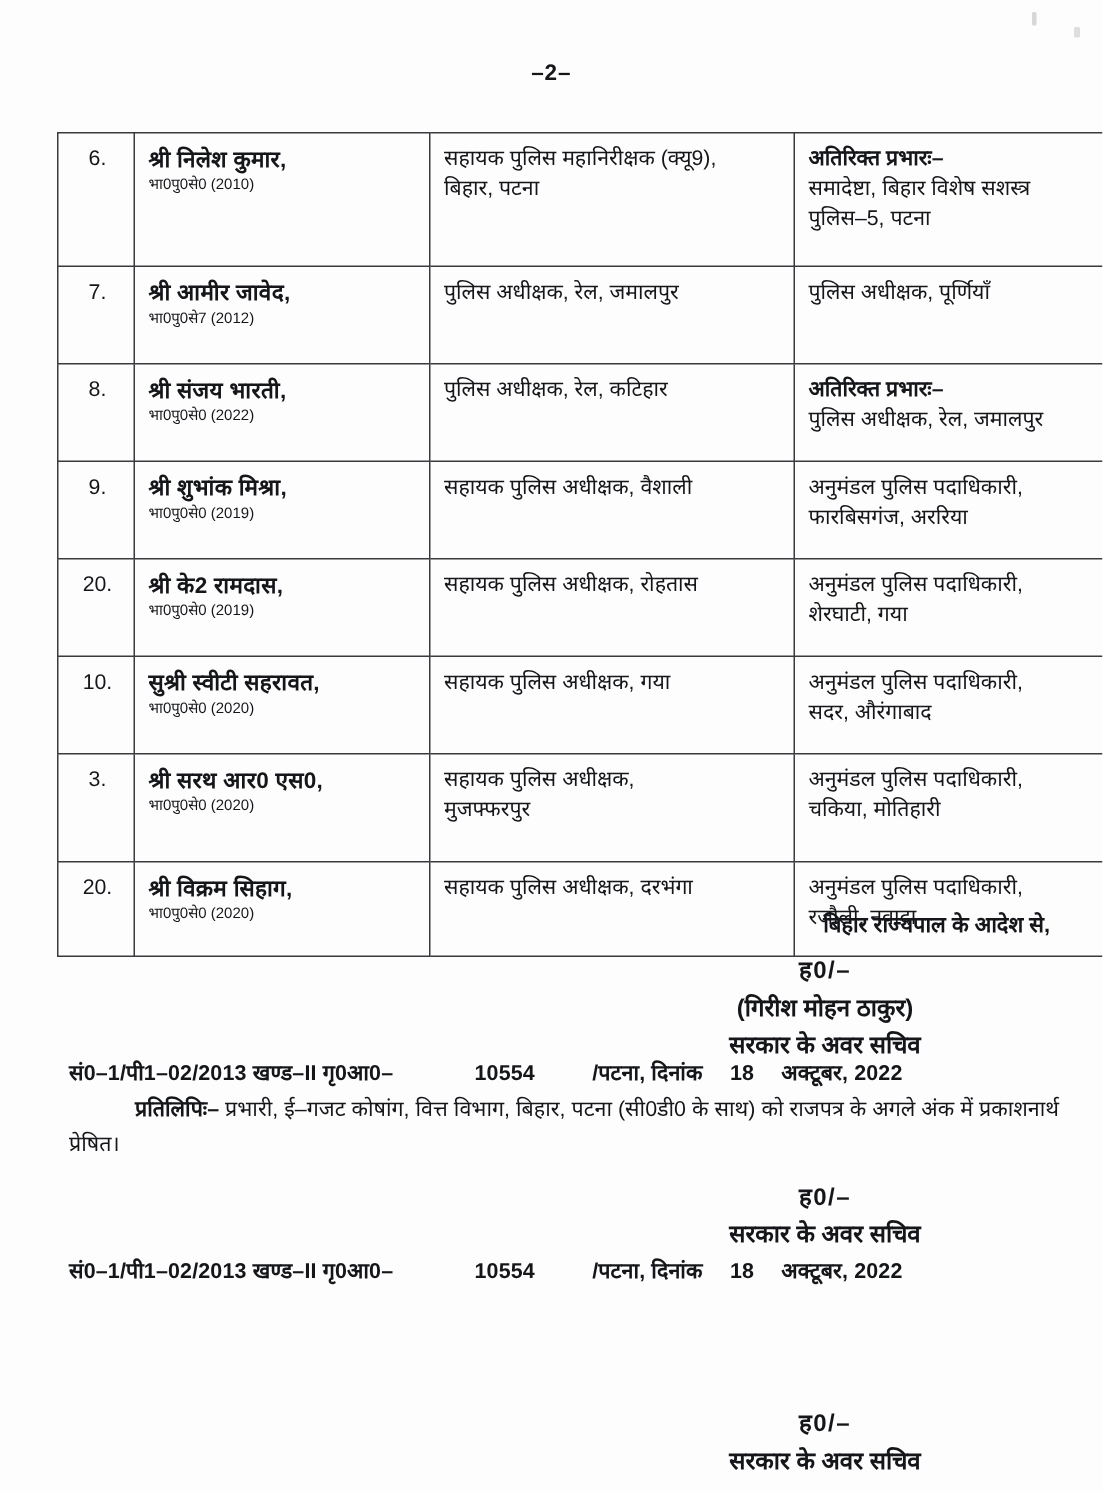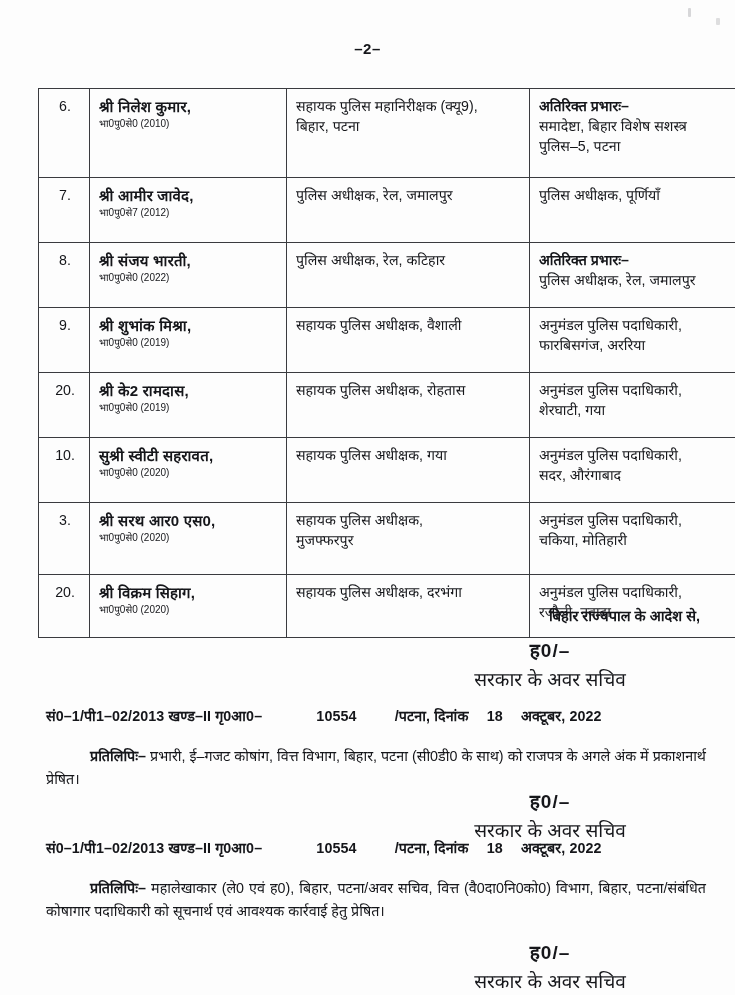--- a/index.html
+++ b/index.html
@@ -88,26 +88,26 @@
     left: 0; top: 605px;
     width: 700px;
     text-align: right;
     font-size: 14.5px;
     font-weight: 600;
   }
   .sigblock {
     position: absolute;
     width: 300px;
     text-align: center;
-    font-size: 19px;
+    font-size: 16px;
     line-height: 1.55;
   }
   .sig-ha   { font-weight: 700; letter-spacing: 1px; }
   .sig-nm   { font-weight: 700; }
-  .sig-desg { font-weight: 400; }
+  .sig-desg { font-weight: 700; }
 
   .sig1 { left: 400px; top: 636px; }
   .sig2 { left: 400px; top: 787px; }
   .sig3 { left: 400px; top: 938px; }
 
   
   .memo {
     position: absolute;
     left: 46px;
     width: 660px;
@@ -127,21 +127,21 @@
   .memo-no .mn-gap   { display:inline-block; width: 46px; }
   .memo-no .mn-num   { font-weight: 700; margin-top: 40px; }
   .memo-no .mn-gap2  { display:inline-block; width: 30px; }
   .memo-no .mn-tail  { }
   .memo-no .mn-sp    { display:inline-block; width: 10px; }
 
   .memo-body {
     display: block;
     text-align: justify;
     text-indent: 44px;
-    margin-top: 17px;
+    margin-top: 1px;
   }
   .memo-body .lead { font-weight: 700; }
 </style>
 </head>
 <body>
 
 <div id="page">
 
   <div class="speckle sp1"></div>
   <div class="speckle sp2"></div>
@@ -273,20 +273,21 @@
         </td>
       </tr>
 
     </tbody>
   </table>
 
   <div class="by-order">बिहार राज्यपाल के आदेश से,</div>
 
   <div class="sigblock sig1">
     <div class="sig-ha">ह0/–</div>
+    <div class="sig-nm">(गिरीश मोहन ठाकुर)</div>
     <div class="sig-desg">सरकार के अवर सचिव</div>
   </div>
 
   <div class="memo memo1">
     <span class="memo-no">
       <span class="mn-ref">सं0–1/पी1–02/2013 खण्ड–II गृ0आ0–</span>
       <span class="mn-gap"></span>
       <span class="mn-num">10554</span>
       <span class="mn-gap2"></span>
       <span class="mn-tail">/पटना, दिनांक</span>
@@ -308,21 +309,20 @@
       <span class="mn-ref">सं0–1/पी1–02/2013 खण्ड–II गृ0आ0–</span>
       <span class="mn-gap"></span>
       <span class="mn-num">10554</span>
       <span class="mn-gap2"></span>
       <span class="mn-tail">/पटना, दिनांक</span>
       <span class="mn-sp"></span>
       <span>18</span>
       <span class="mn-sp"></span>
       <span>अक्टूबर, 2022</span>
     </span>
-    <span class="memo-body"><span class="lead">प्रतिलिपिः–</span><span> महालेखाकार (ले0 एवं ह0), बिहार, पटना/अवर सचिव, वित्त (वै0दा0नि0को0) विभाग, बिहार, पटना/संबंधित कोषागार पदाधिकारी को सूचनार्थ एवं आवश्यक कार्रवाई हेतु प्रेषित।</span></span>
   </div>
 
   <div class="sigblock sig3">
     <div class="sig-ha">ह0/–</div>
     <div class="sig-desg">सरकार के अवर सचिव</div>
   </div>
 
 </div>
 
 </body></html>

